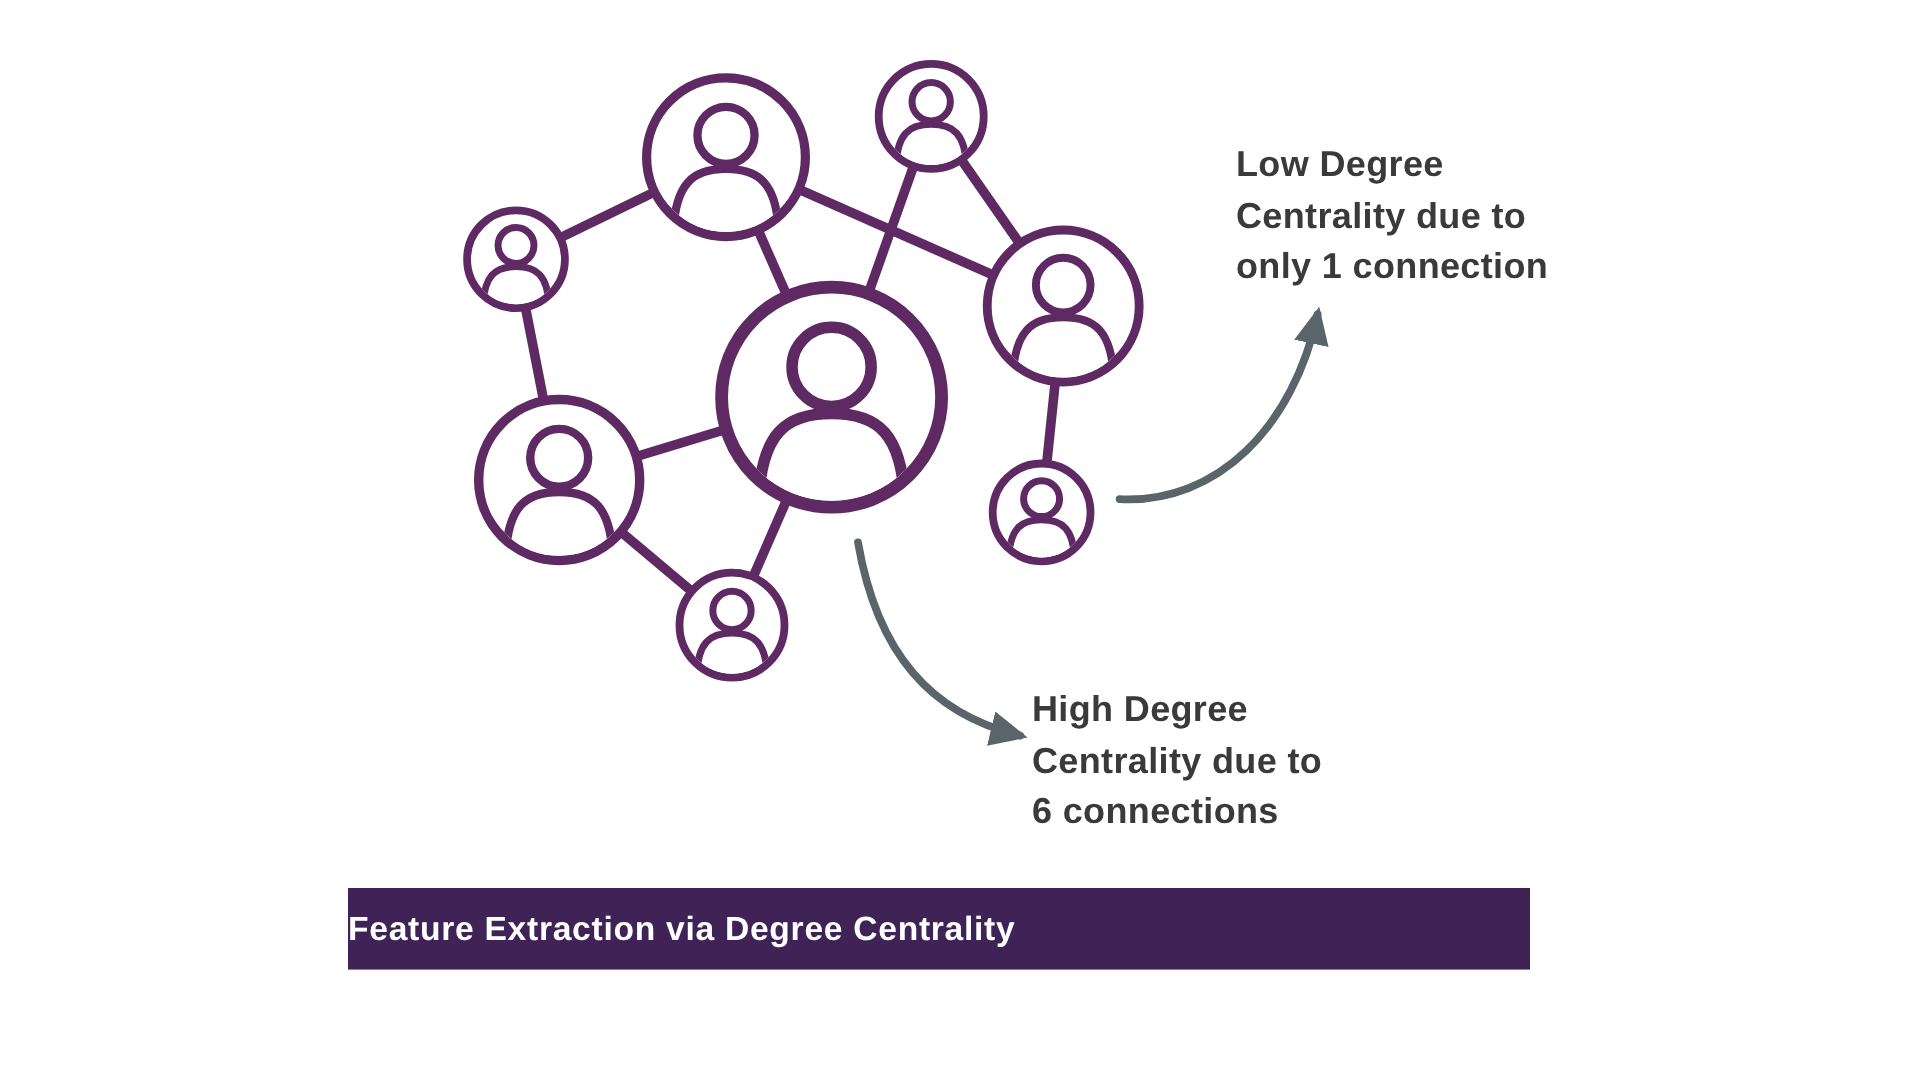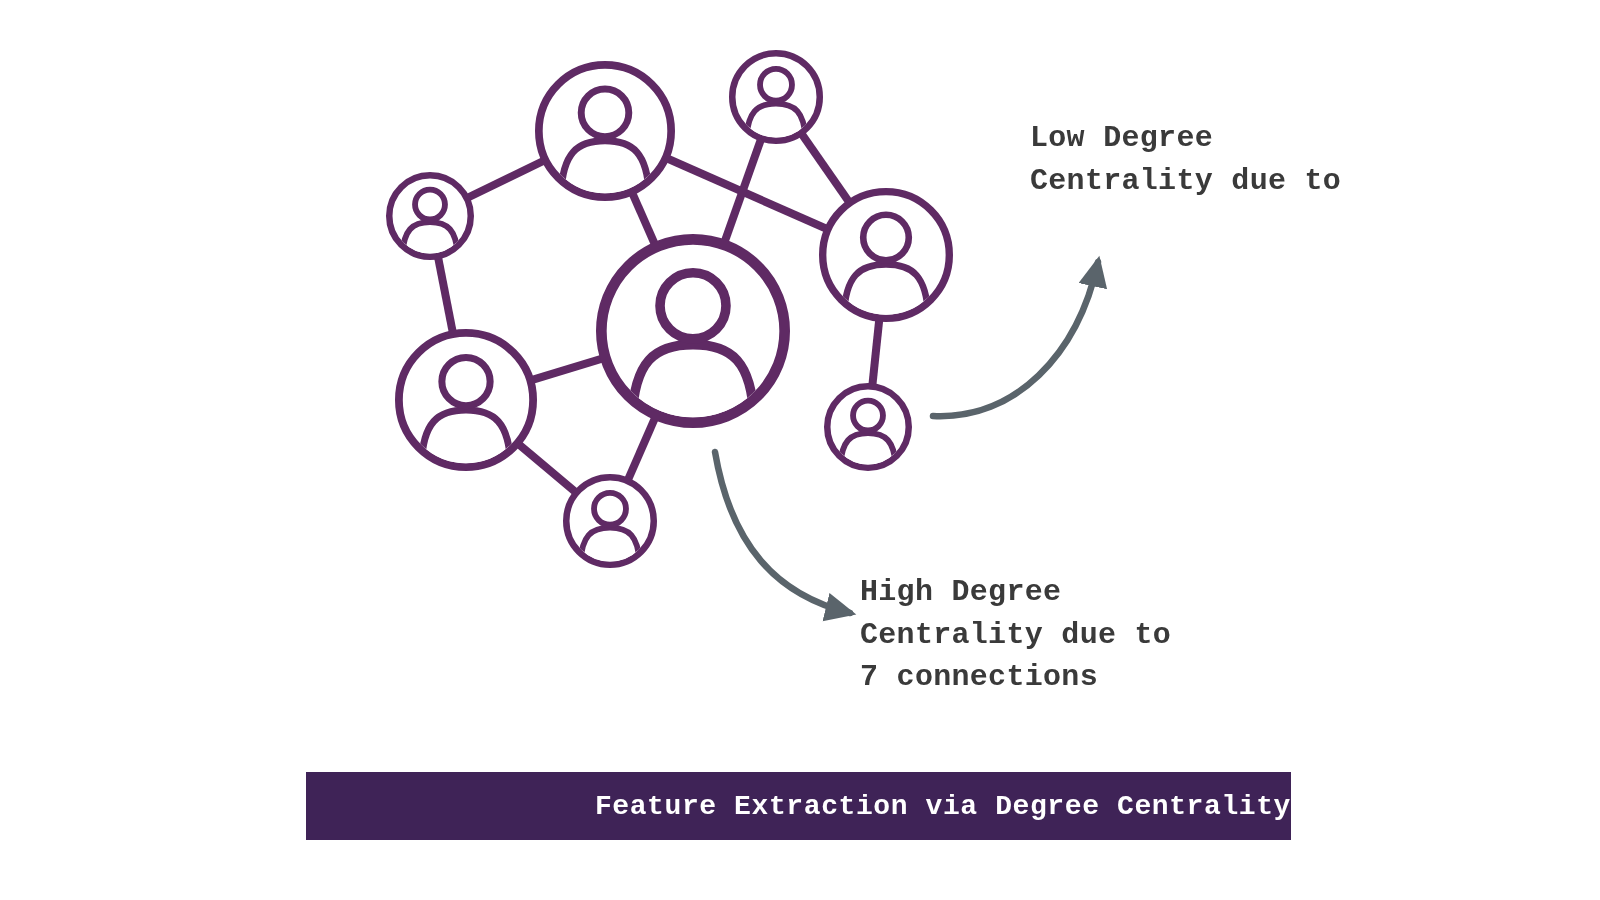--- a/index.html
+++ b/index.html
@@ -3,48 +3,47 @@
 <meta charset="utf-8">
 <style>
   * { margin: 0; padding: 0; box-sizing: border-box; }
   html, body { background: #ffffff; }
   .canvas {
     position: relative;
     width: 1600px;
     height: 886px;
     background: var(--bg, #ffffff);
     overflow: hidden;
-    font-family: Liberation Mono, monospace;
+    font-family: Liberation Sans, sans-serif;
   }
   .network-svg {
     position: absolute;
     left: 0; top: 0;
     width: 1600px;
     height: 900px;
   }
   .annotation {
     position: absolute;
     font-weight: 700;
     font-size: 30px;
     line-height: 1.42;
     letter-spacing: 0.3px;
     color: var(--anno, #3a3a3a);
     white-space: nowrap;
   }
   .annotation-low  { left: 1030px; top: 117px; }
   .annotation-high { left: 860px;  top: 571px; }
   .banner {
     position: absolute;
-    left: 290px; top: 772px;
+    left: 290px; top: 740px;
     width: 985px; height: 68px;
     background: var(--banner, #3f2357);
     display: flex;
     align-items: center;
-    justify-content: flex-end;
-    margin-left: 16px;
+    justify-content: flex-start;
   }
   .banner-text {
     color: var(--banner-text, #ffffff);
     font-size: 28px;
     font-weight: 700;
     letter-spacing: 0.6px;
   }
 </style>
 </head>
 <body>
@@ -149,25 +148,26 @@
           <circle cx="610" cy="508.78" r="15.98" fill="#ffffff" stroke="#5f2a64" stroke-width="5.8500000000000005"></circle>
         </g>
       </g>
       <path d="M 933 416 C 1015 420 1078 355 1098 262" fill="none" stroke="#5a646b" stroke-width="6.5" stroke-linecap="round" marker-end="url(#arrowhead)"></path>
       <path d="M 715 452 C 731 545 776 595 850 613" fill="none" stroke="#5a646b" stroke-width="6.5" stroke-linecap="round" marker-end="url(#arrowhead)"></path>
     </svg>
 
   <div class="annotation annotation-low">
     <div>Low Degree</div>
     <div>Centrality due to</div>
+    <div>only 1 connection</div>
   </div>
 
   <div class="annotation annotation-high">
     <div>High Degree</div>
     <div>Centrality due to</div>
-    <div>7 connections</div>
+    <div>6 connections</div>
   </div>
 
   <div class="banner">
     <span class="banner-text">Feature Extraction via Degree Centrality</span>
   </div>
 
 </div>
 
 </body></html>

